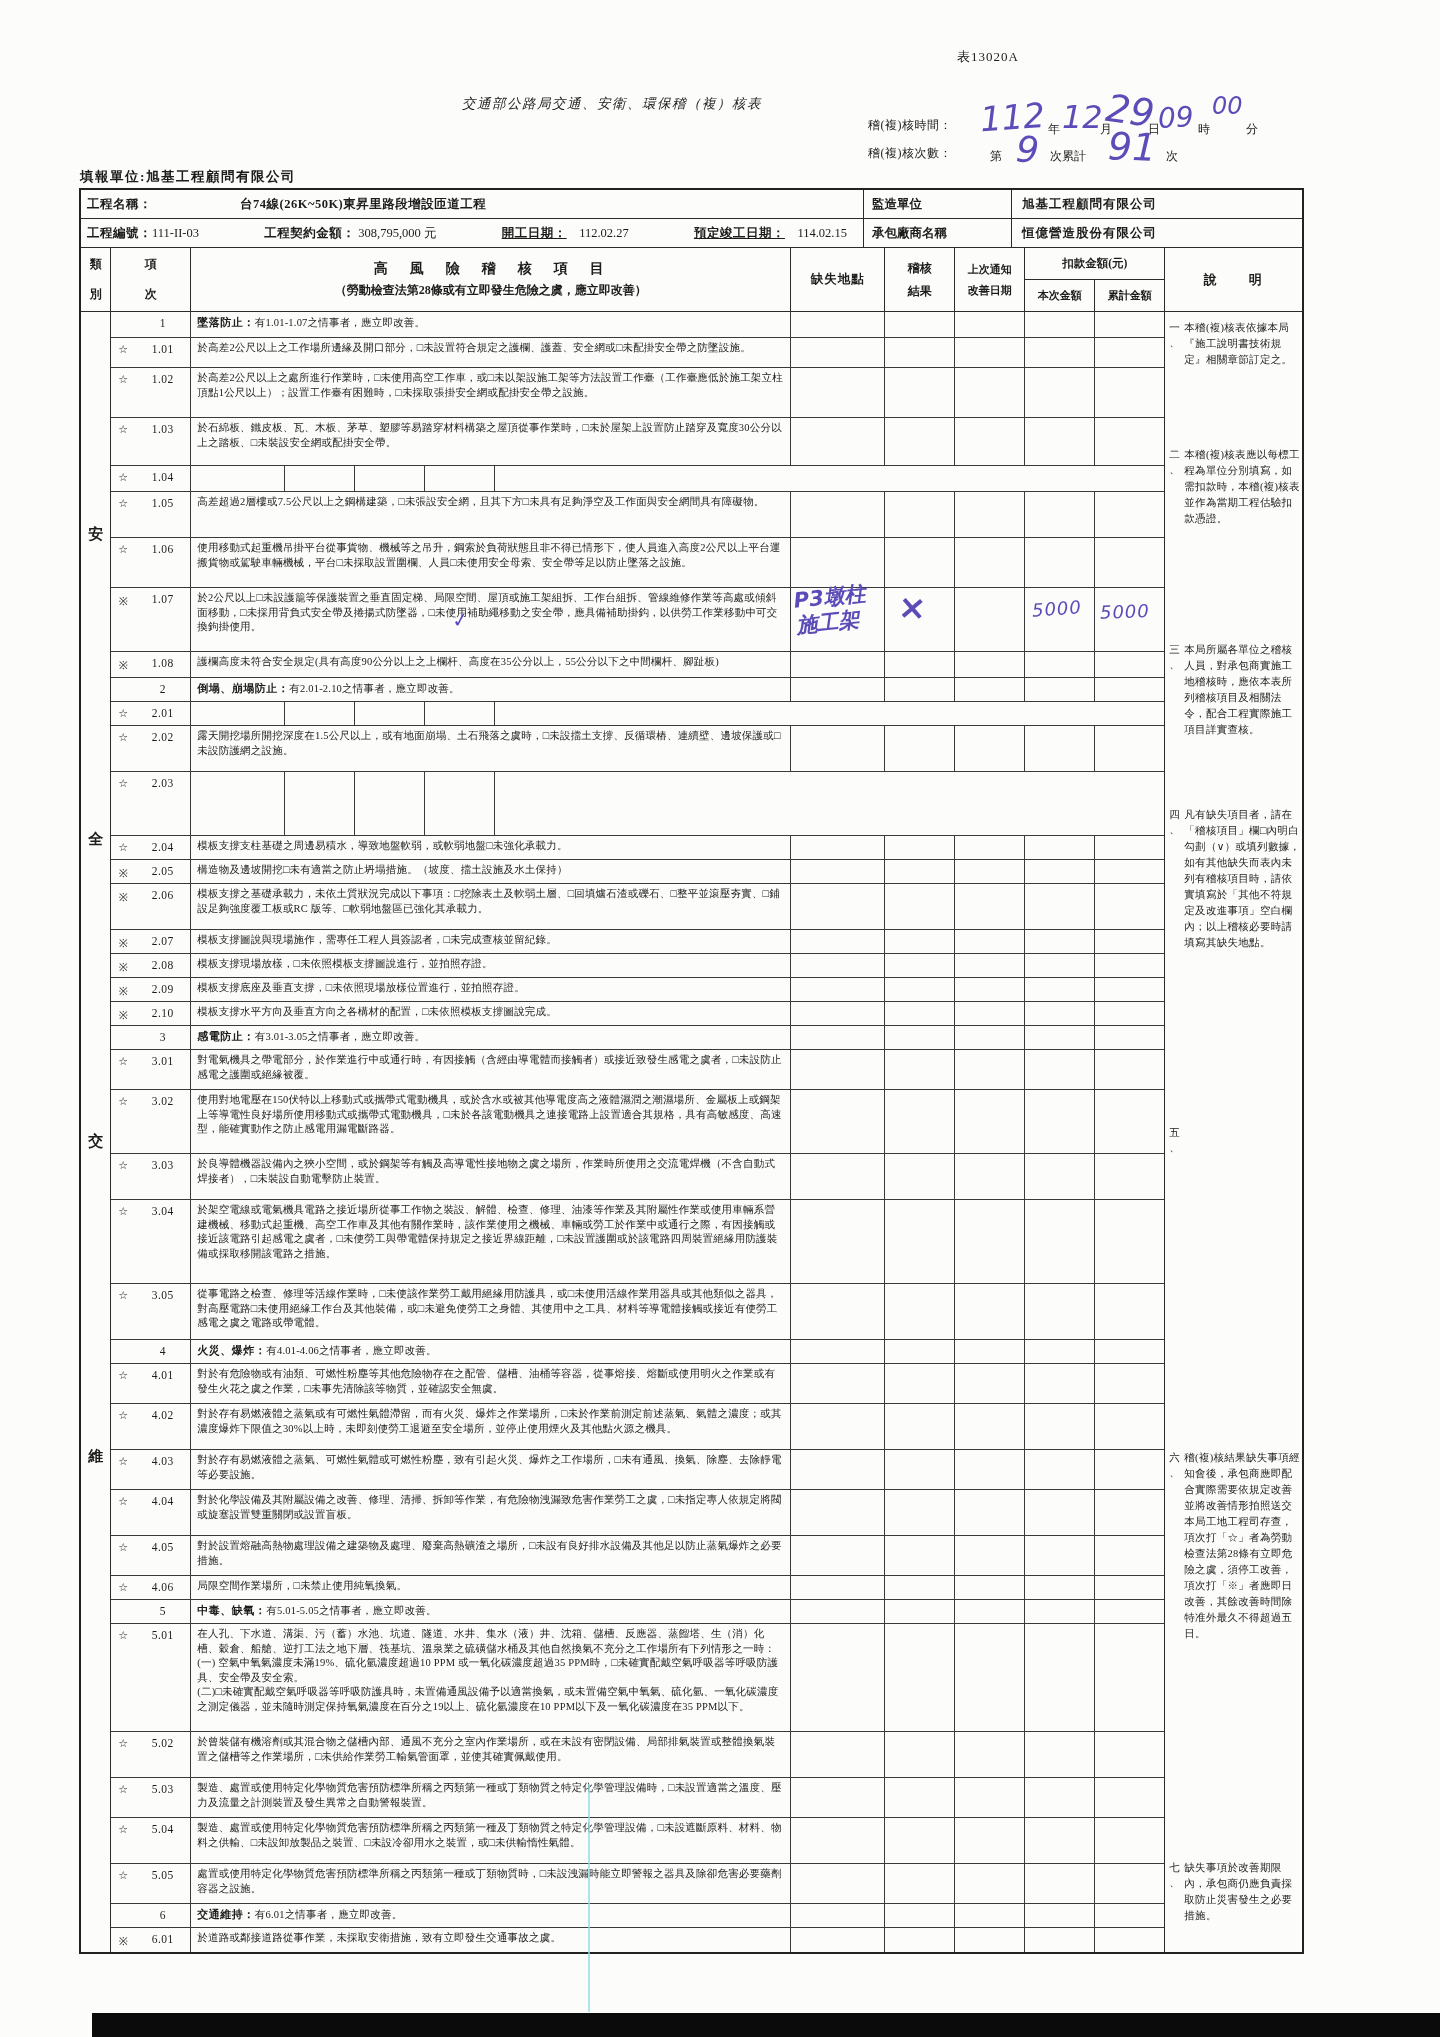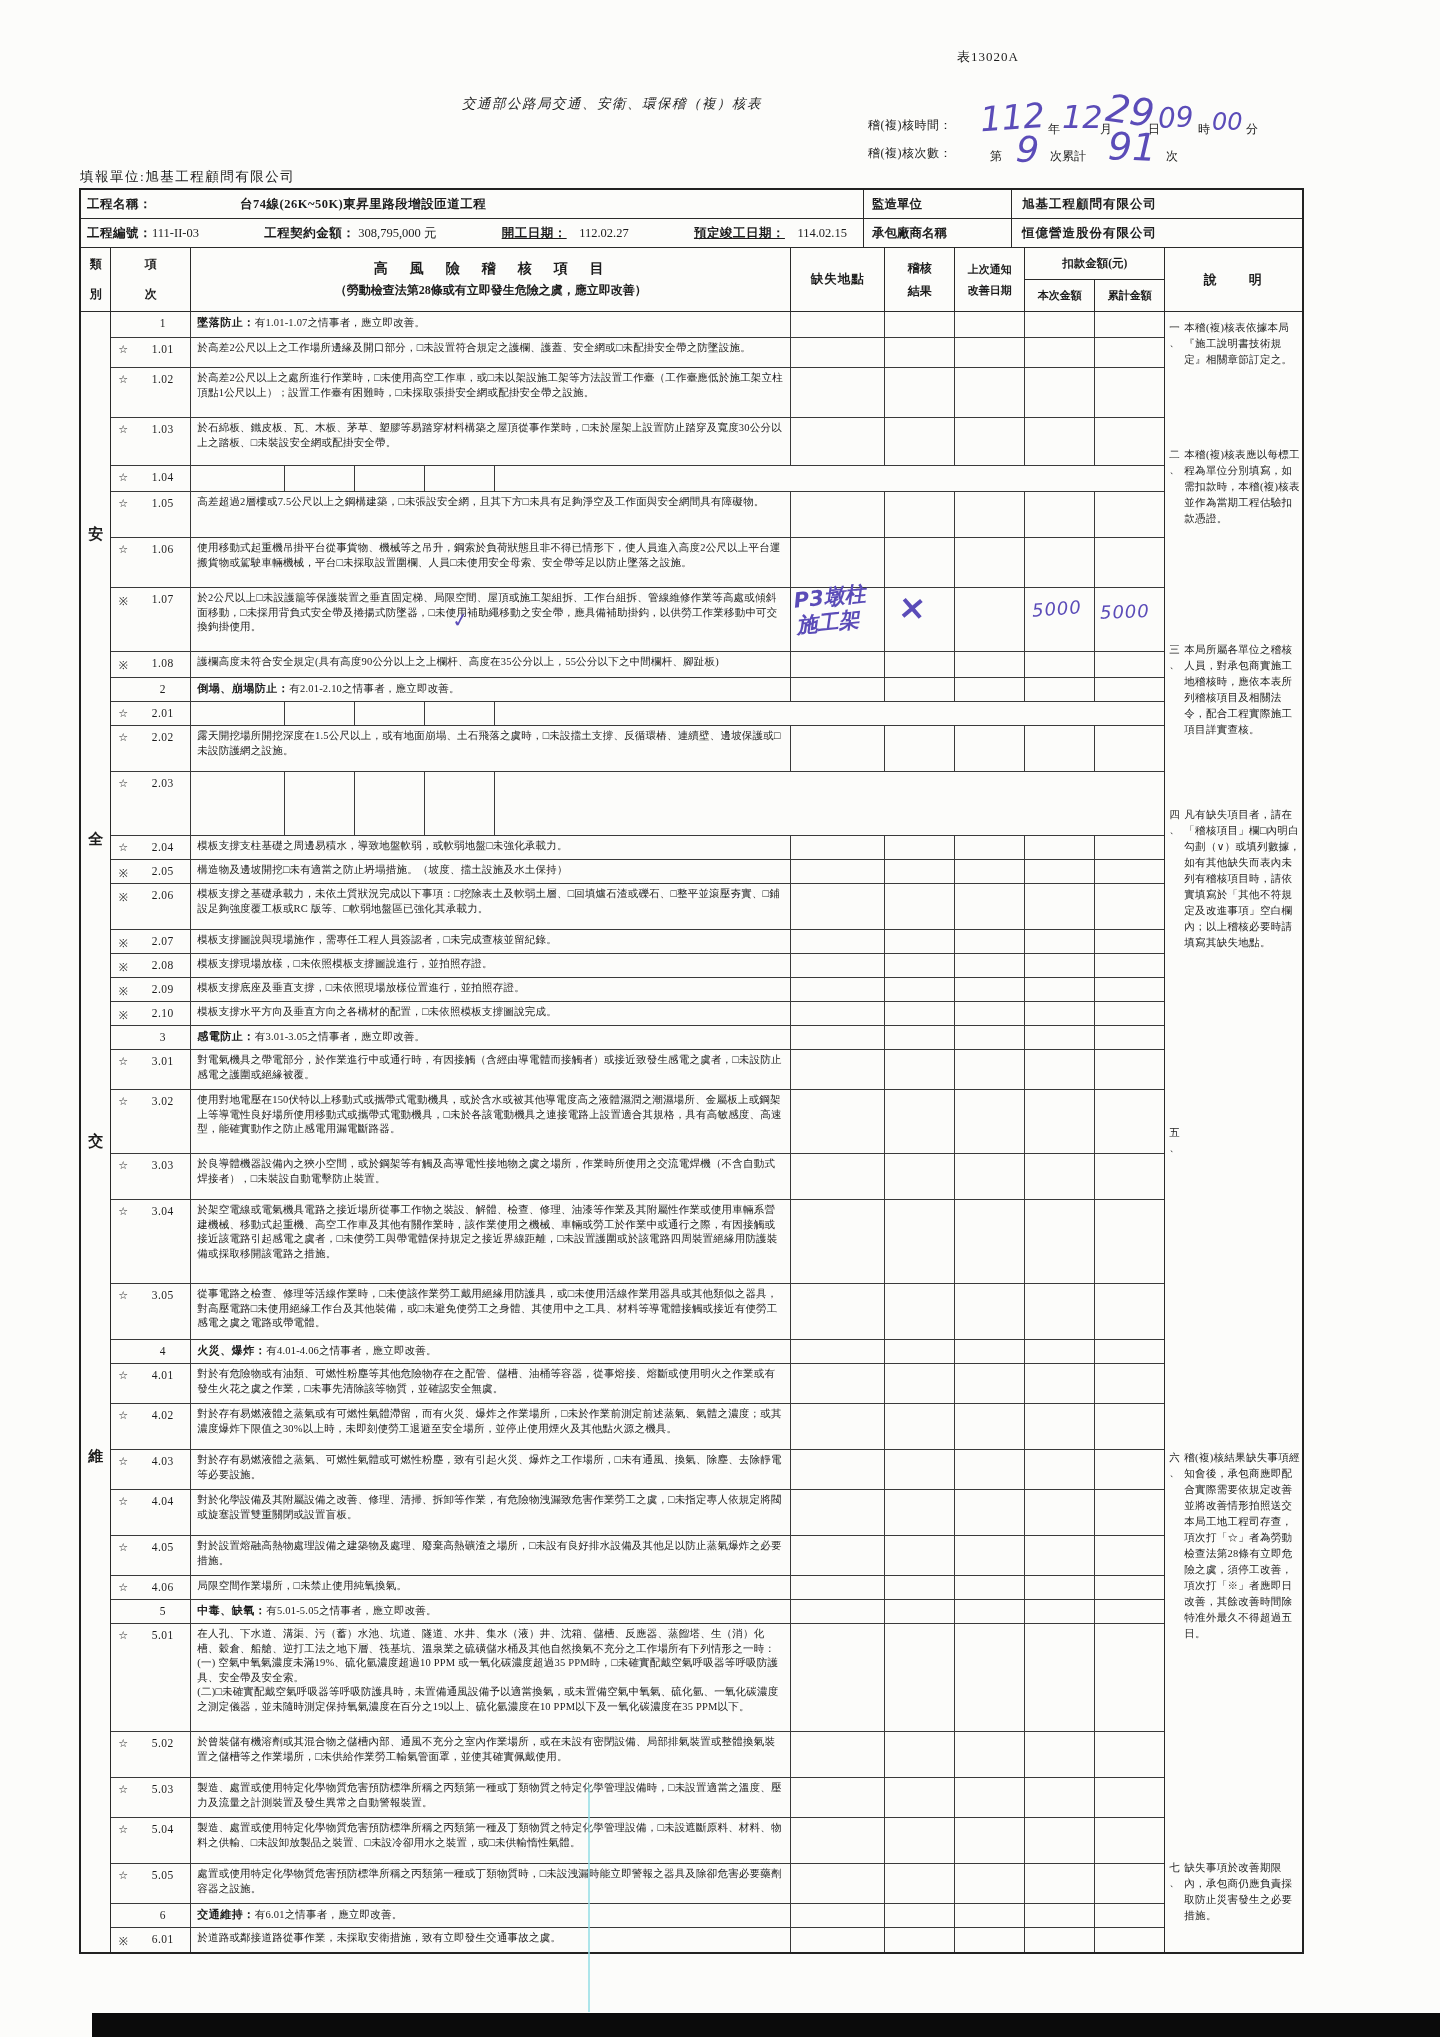--- a/index.html
+++ b/index.html
@@ -4,21 +4,21 @@
 <style>
   html,body{margin:0;padding:0;background:#e8e8e6;}
   .page{position:relative;width:1440px;height:2037px;background:#fcfcfa;overflow:hidden;
         font-family:"Liberation Serif","DejaVu Serif",serif;color:#1c1c1c;}
   .abs{position:absolute;}
   .form-code{left:957px;top:48px;font-size:13px;letter-spacing:1px;}
   .doc-title{left:462px;top:95px;font-size:13.5px;letter-spacing:1.5px;font-style:italic;}
   .audit-lbl{font-size:12px;letter-spacing:.5px;}
   .unit{font-size:12px;}
   .hw{color:#5b4cb8;font-family:"DejaVu Sans",sans-serif;font-style:italic;font-weight:400;z-index:6;line-height:1;}
-  .report-unit{left:80px;top:168px;font-size:13.5px;font-weight:normal;letter-spacing:1.5px;}
+  .report-unit{left:80px;top:168px;font-size:13.5px;font-weight:bold;letter-spacing:1.5px;}
 
   .form{position:absolute;left:79px;top:188px;width:1225px;border:2px solid #222;box-sizing:border-box;background:transparent;}
   .info-row{display:flex;height:29px;border-bottom:1px solid #2a2a2a;box-sizing:border-box;align-items:center;font-size:12.5px;}
   .info-left{width:783px;display:flex;align-items:center;padding:0 6px;box-sizing:border-box;border-right:1px solid #2a2a2a;height:100%;}
   .info-mid{width:148px;padding:0 8px;box-sizing:border-box;border-right:1px solid #2a2a2a;height:100%;display:flex;align-items:center;font-weight:bold;}
   .info-val{flex:1;padding:0 10px;display:flex;align-items:center;height:100%;font-weight:bold;letter-spacing:1px;}
   .blb{font-weight:bold;letter-spacing:.5px;}
   .ul{text-decoration:underline;}
   .sp{display:inline-block;}
 
@@ -85,21 +85,21 @@
   <div class="abs audit-lbl" style="left:868px;top:145px;">稽(複)核次數：</div>
   <span class="abs unit" style="left:1048px;top:121px;">年</span>
   <span class="abs unit" style="left:1100px;top:121px;">月</span>
   <span class="abs unit" style="left:1148px;top:121px;">日</span>
   <span class="abs unit" style="left:1198px;top:121px;">時</span>
   <span class="abs unit" style="left:1246px;top:121px;">分</span>
   <span class="abs hw" style="left:980px;top:100px;font-size:34px;transform:rotate(-4deg);">112</span>
   <span class="abs hw" style="left:1062px;top:101px;font-size:32px;">12</span>
   <span class="abs hw" style="left:1106px;top:92px;font-size:38px;transform:rotate(8deg);">29</span>
   <span class="abs hw" style="left:1158px;top:104px;font-size:28px;transform:rotate(-3deg);">09</span>
-  <span class="abs hw" style="left:1212px;top:110px;font-size:24px;">00</span>
+  <span class="abs hw" style="left:1212px;top:94px;font-size:24px;">00</span>
   <span class="abs unit" style="left:990px;top:148px;">第</span>
   <span class="abs hw" style="left:1016px;top:132px;font-size:36px;transform:rotate(4deg);">9</span>
   <span class="abs unit" style="left:1050px;top:148px;">次累計</span>
   <span class="abs hw" style="left:1108px;top:128px;font-size:38px;transform:rotate(2deg);">91</span>
   <span class="abs unit" style="left:1166px;top:148px;">次</span>
 
   <div class="abs report-unit">填報單位:旭基工程顧問有限公司</div>
 
   <div class="form">
 

